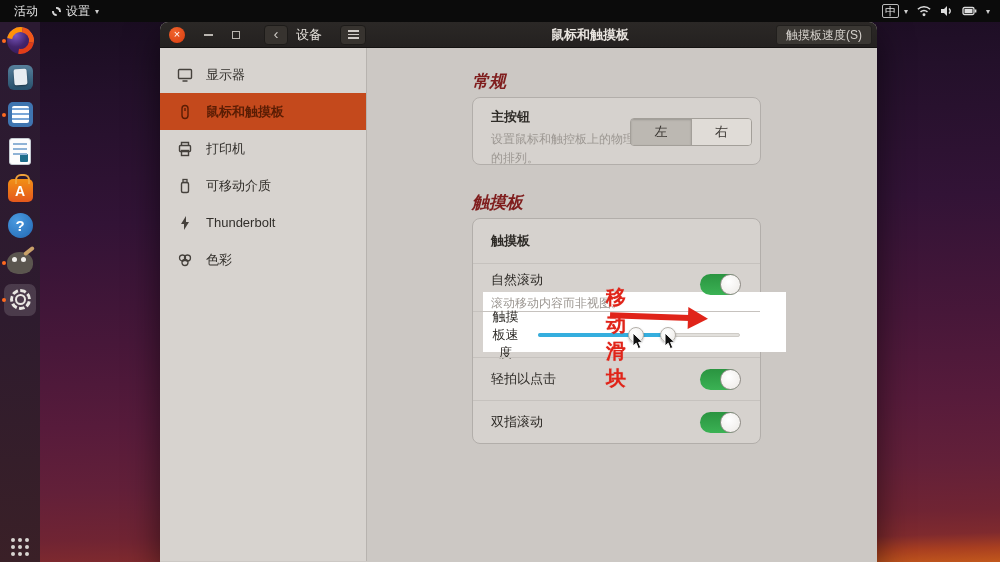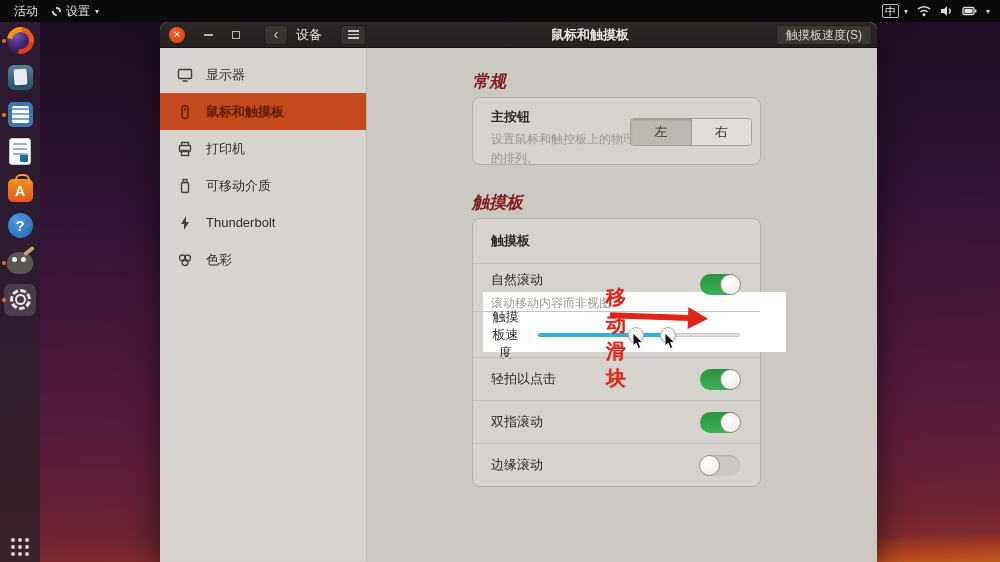--- a/index.html
+++ b/index.html
@@ -386,26 +386,20 @@
           </span>
         </div>
 
         <div class="row r-toggle">
           <span class="row-title">双指滚动</span>
           <span class="toggle on push">
             <span class="knob"></span>
           </span>
         </div>
 
-        <div class="row r-toggle">
-          <span class="row-title">边缘滚动</span>
-          <span class="toggle off push">
-            <span class="knob"></span>
-          </span>
-        </div>
       </div>
     </div>
   </div>
 </div>
 
 <div class="annot">
   <div class="annot-text">移动滑块</div>
   <div class="annot-arrow">
     <div class="shaft"></div>
       <div class="head"></div>

